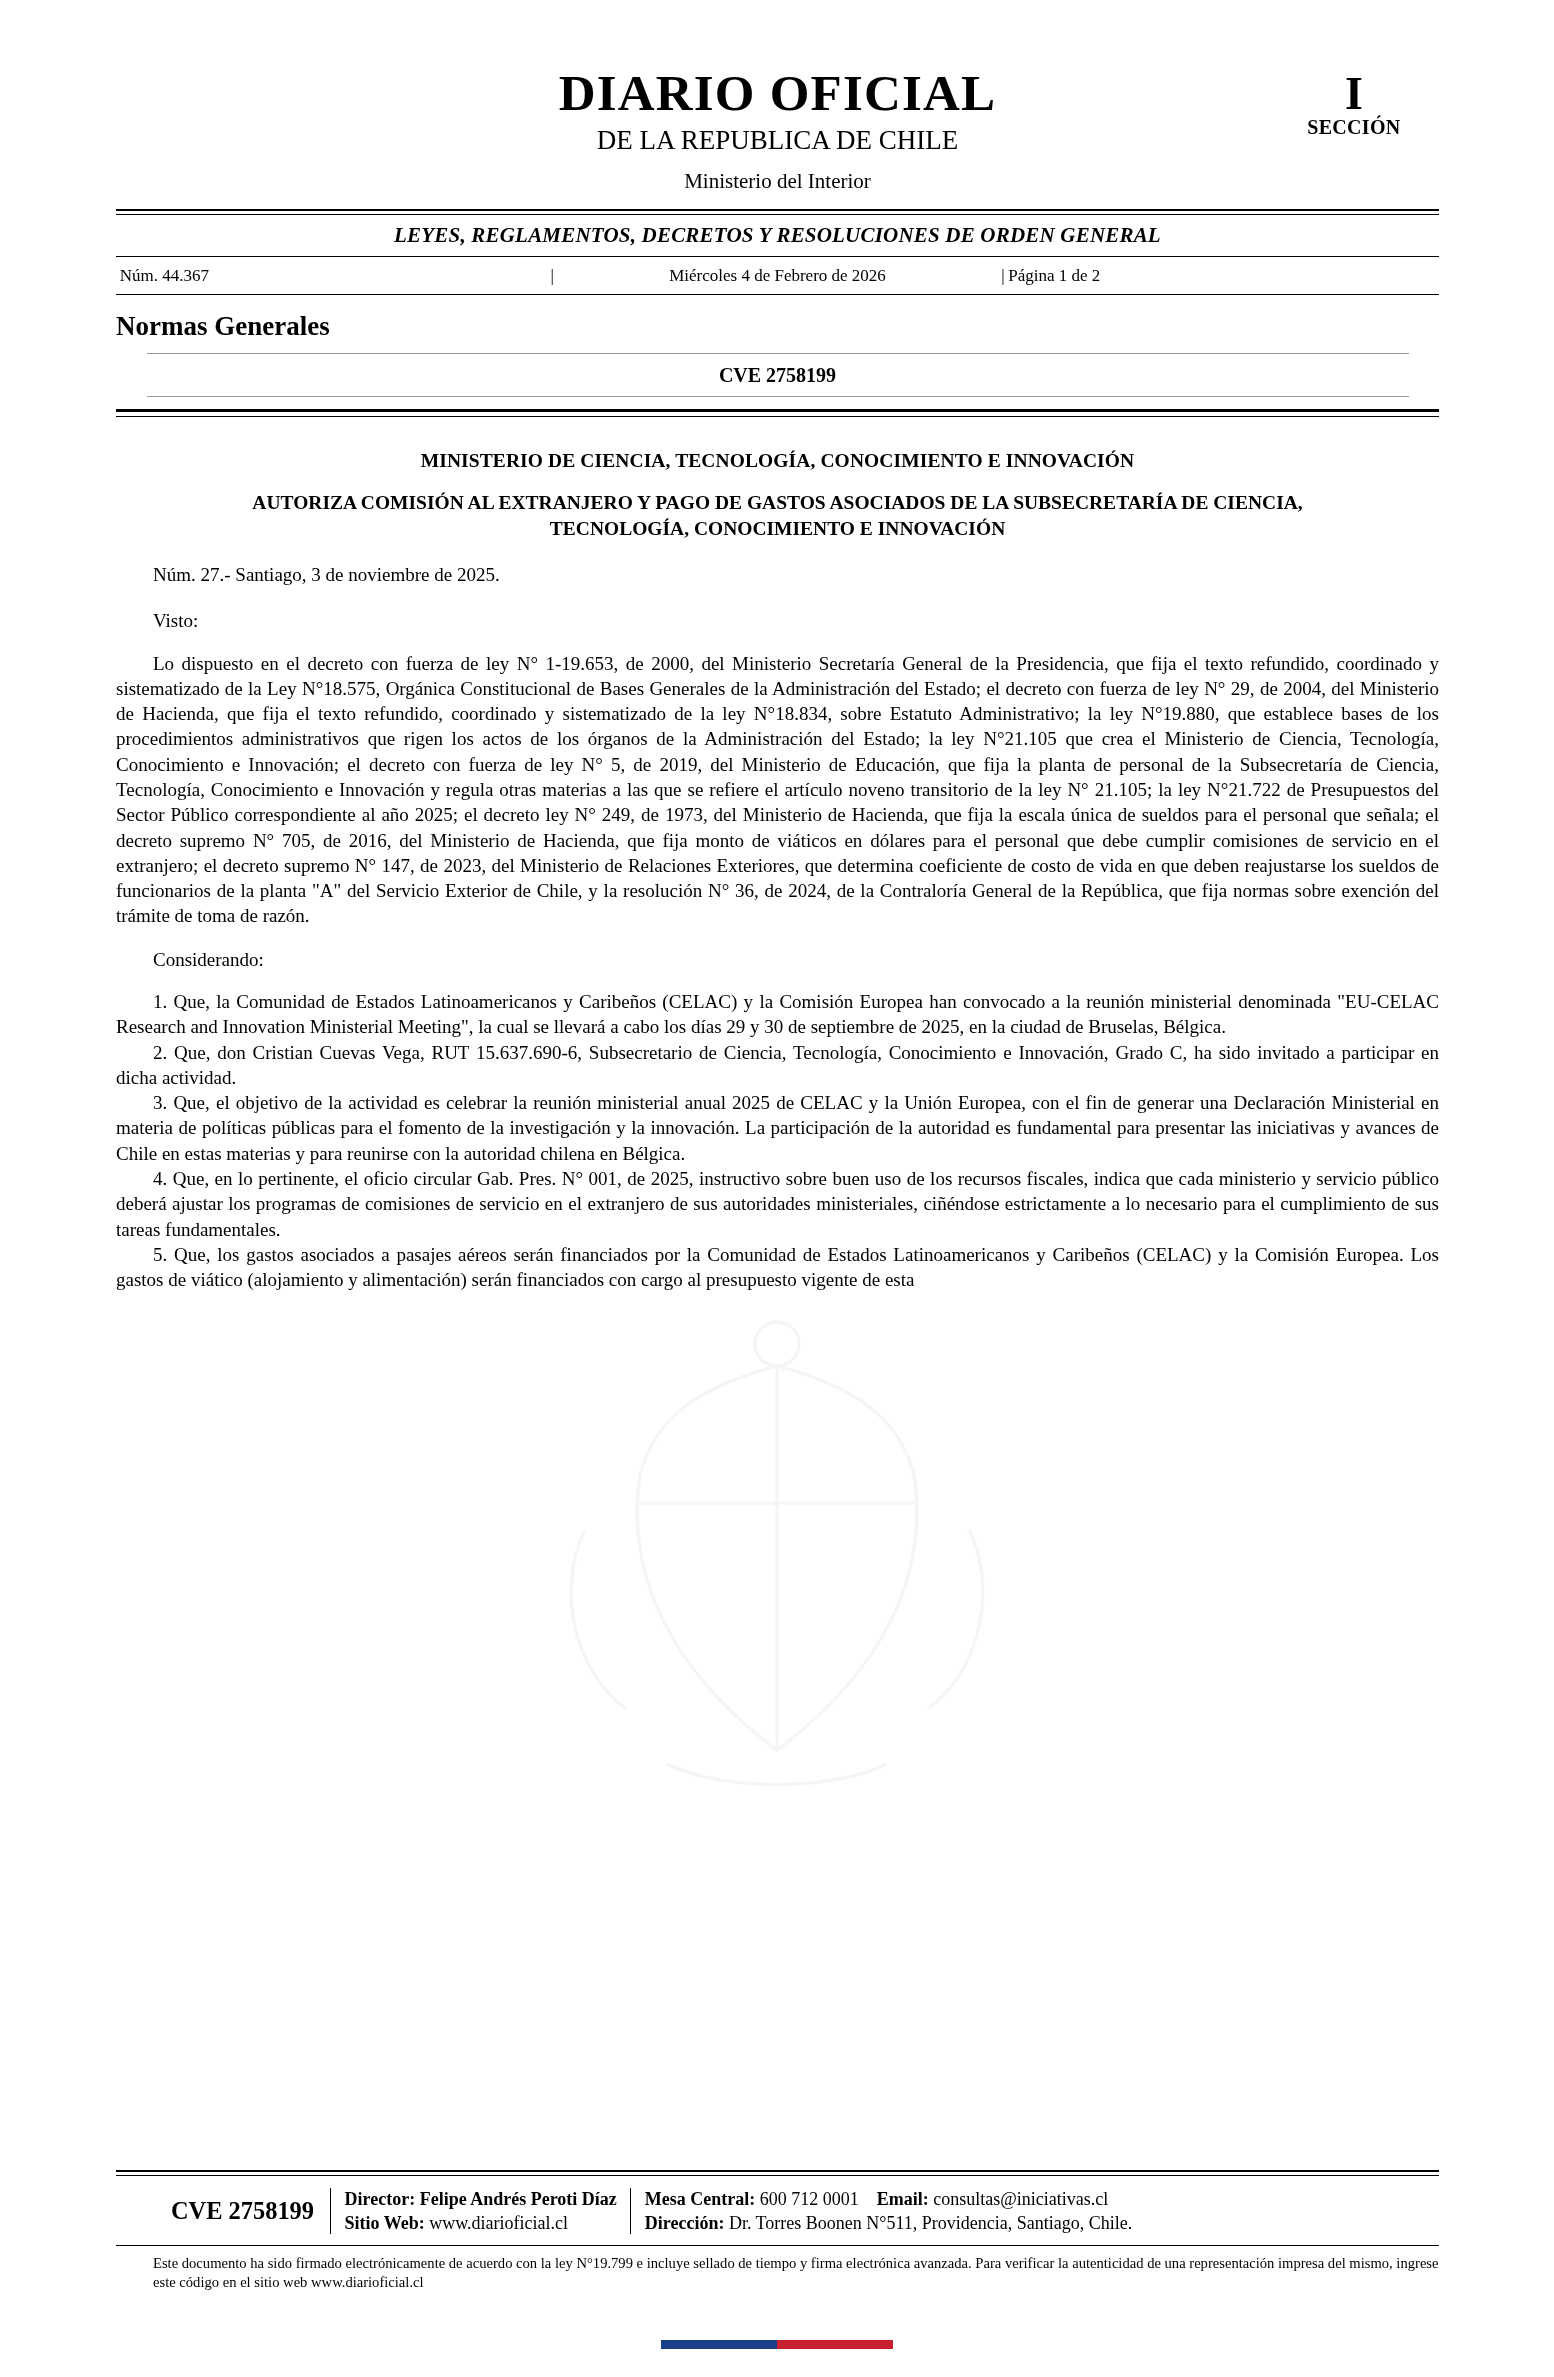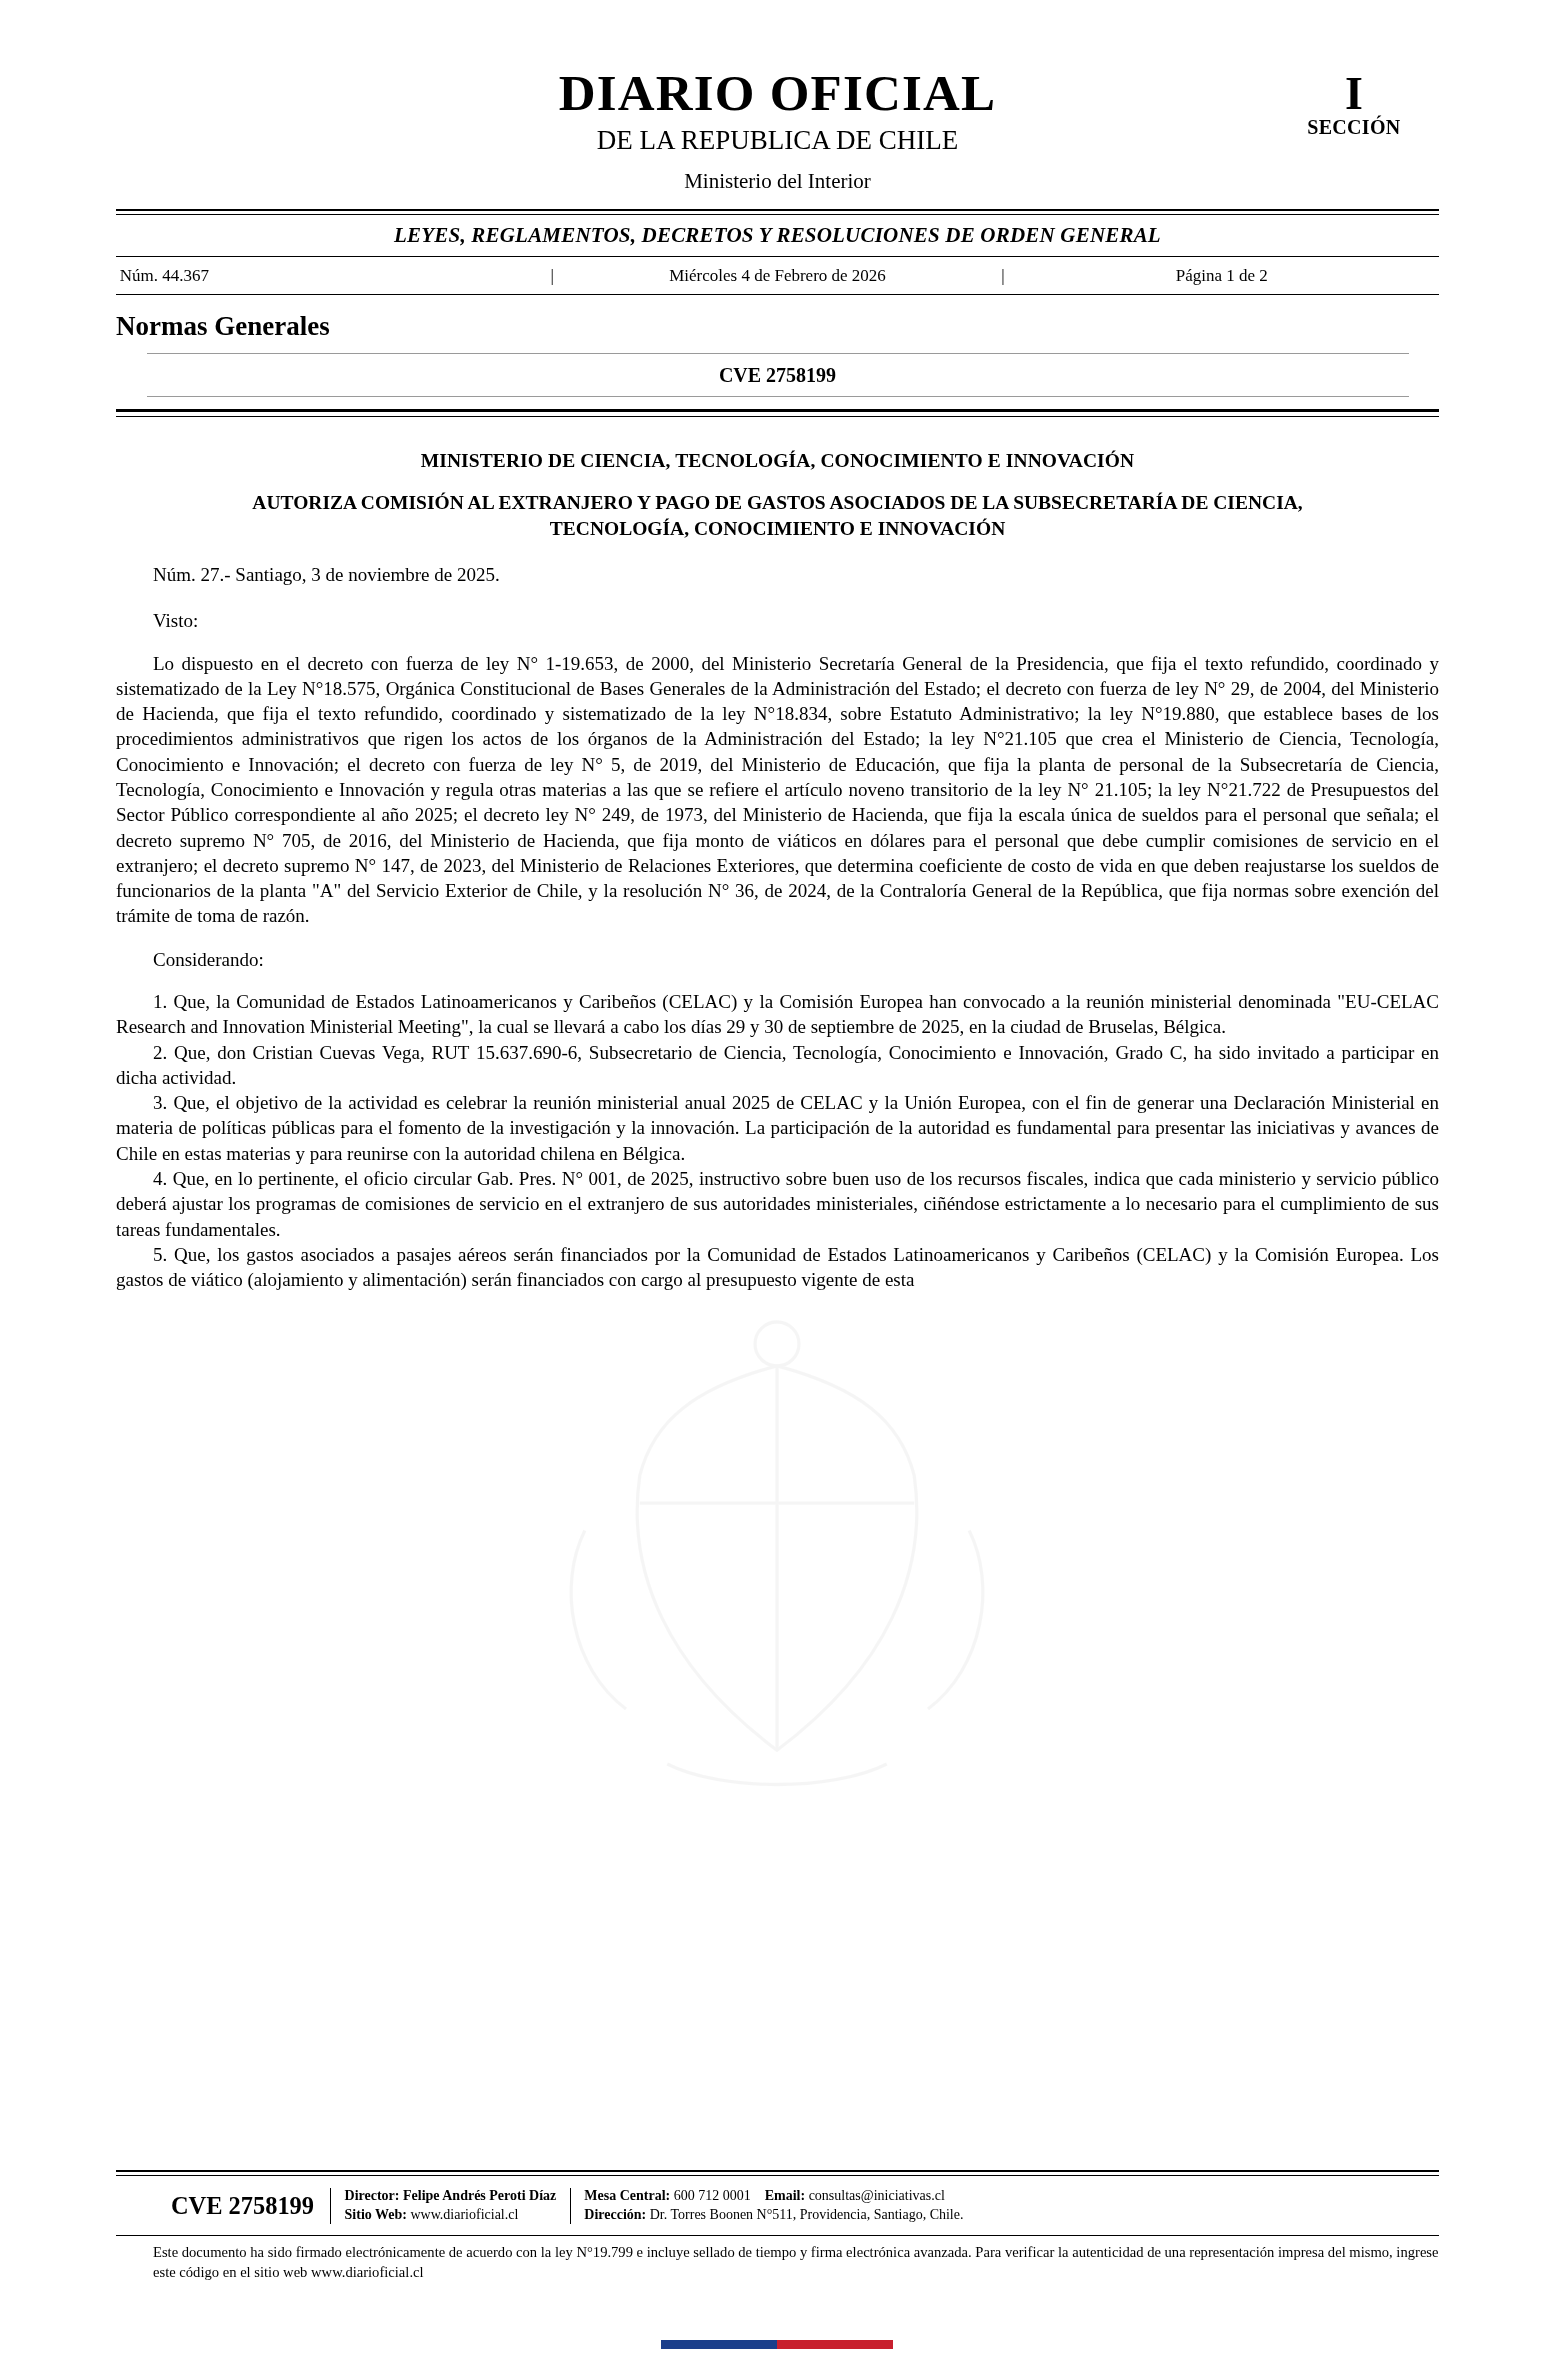--- a/index.html
+++ b/index.html
@@ -96,21 +96,21 @@
   }
 
   .issue-row {
     display: flex;
     align-items: center;
     font-size: 17px;
     padding: 8.5px 3.7px 8.5px 3.7px;
   }
   .issue-left { width: 33%; text-align: left; }
   .issue-mid  { width: 34%; text-align: center; }
-  .issue-right{ width: 33%; text-align: center; }
+  .issue-right{ width: 33%; text-align: left; }
   .issue-sep { padding: 0 3.7px; }
 
   .normas {
     text-align: left;
     font-weight: bold;
     font-size: 27px;
     margin-top: 16px;
     margin-bottom: 11px;
   }
   .cve-line {
@@ -201,21 +201,21 @@
     white-space: nowrap;
   }
   .footer-vrule {
     width: 1.2px;
     background: #000;
     align-self: stretch;
     margin: 1.2px 0;
   }
   .footer-col {
     padding: 0 13.4px;
-    font-size: 14px;
+    font-size: 18px;
     line-height: 1.35;
   }
   .footer-col b { font-weight: bold; }
   .footer-rule-mid {
     border-top: 0.9px solid #000;
   }
   .footer-note {
     font-size: 14.6px;
     line-height: 1.35;
     padding: 7.3px 0 0 37px;

